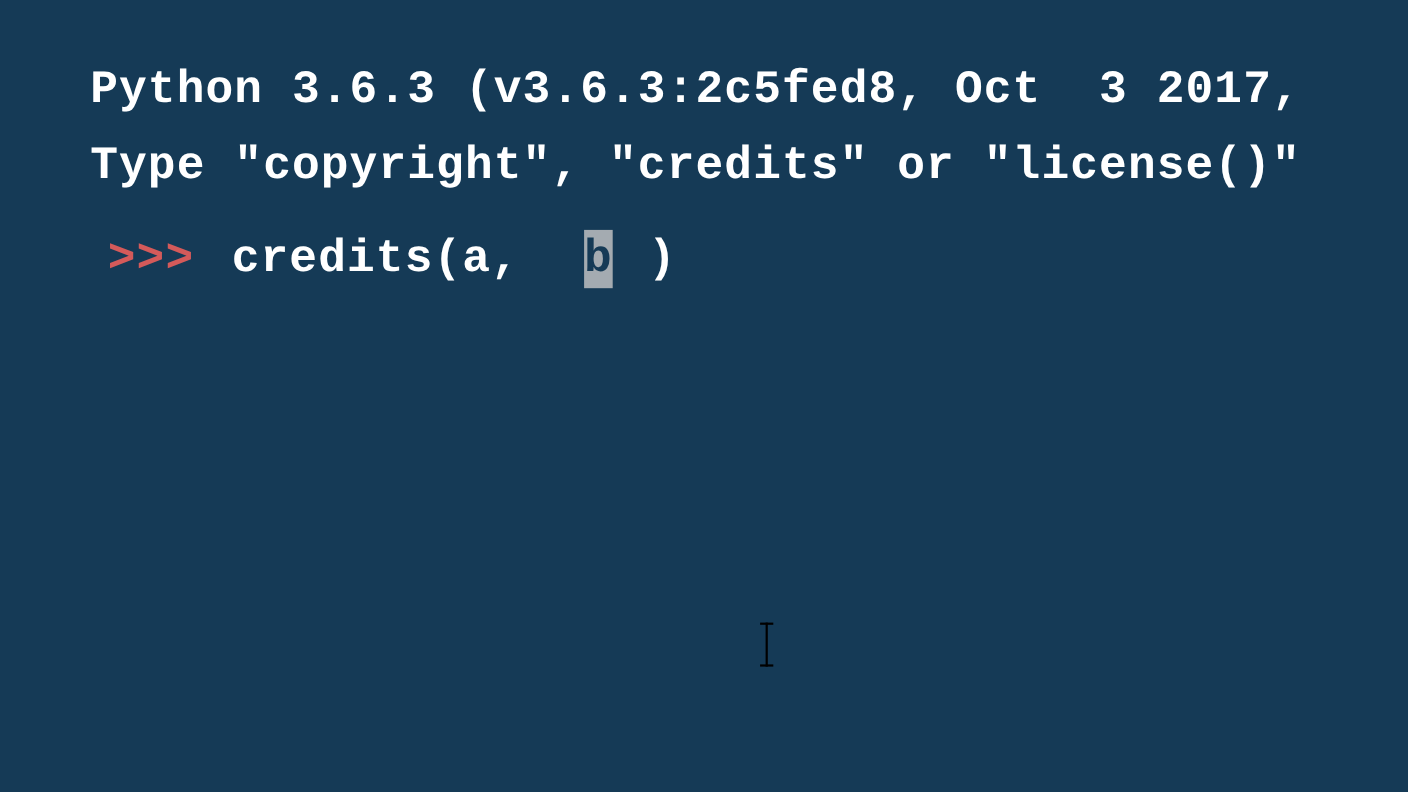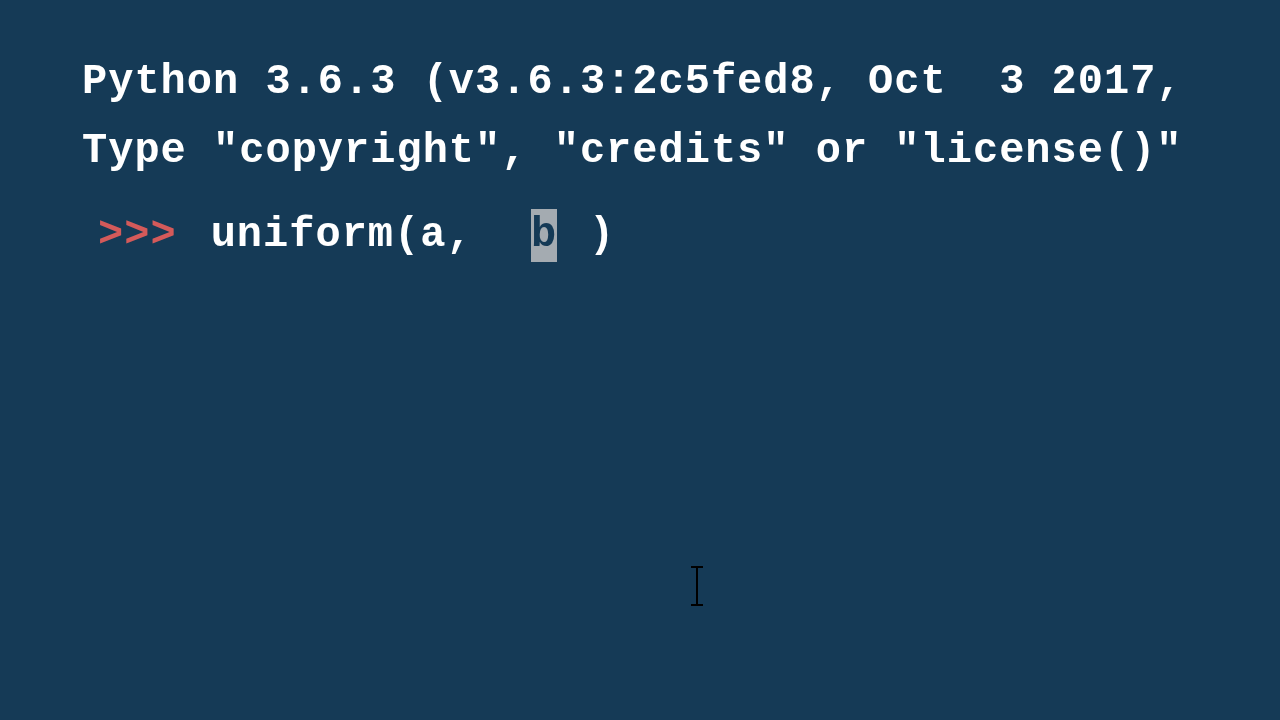--- a/index.html
+++ b/index.html
@@ -68,19 +68,19 @@
     }
   </style>
 </head>
 <body>
 
 <div class="terminal">
   <div class="banner-text">Python 3.6.3 (v3.6.3:2c5fed8, Oct  3 2017,</div>
   <div class="banner-text">Type "copyright", "credits" or "license()"</div>
   <div class="input-line">
     <span class="prompt">&gt;&gt;&gt;</span>
-    <span class="typed">uniform(a, </span>
+    <span class="typed">credits(a, </span>
       <span class="cursor-char">b</span>
       <span class="typed">)</span>
   </div>
 </div>
 
 <div class="ibeam-cursor"></div>
 
 </body></html>

